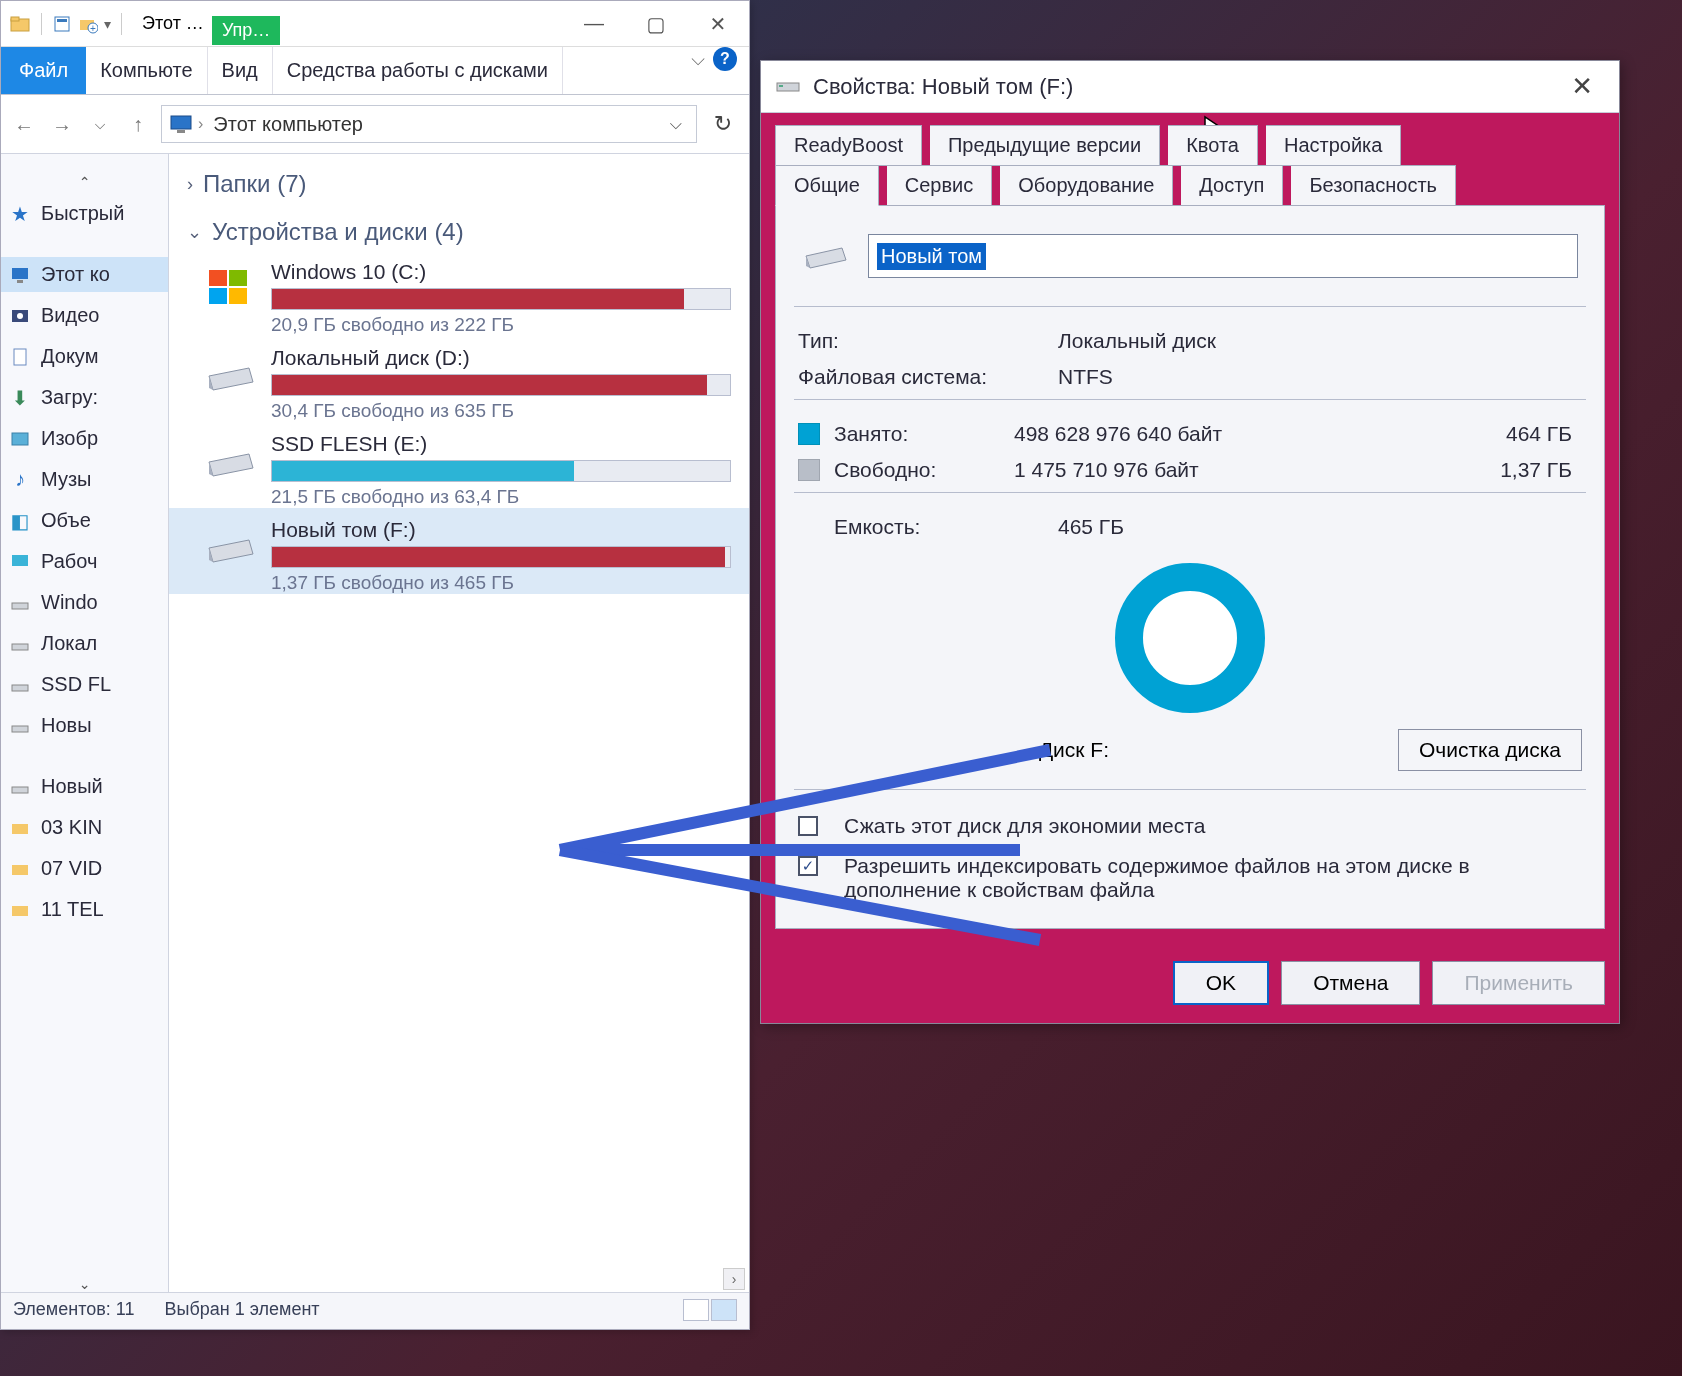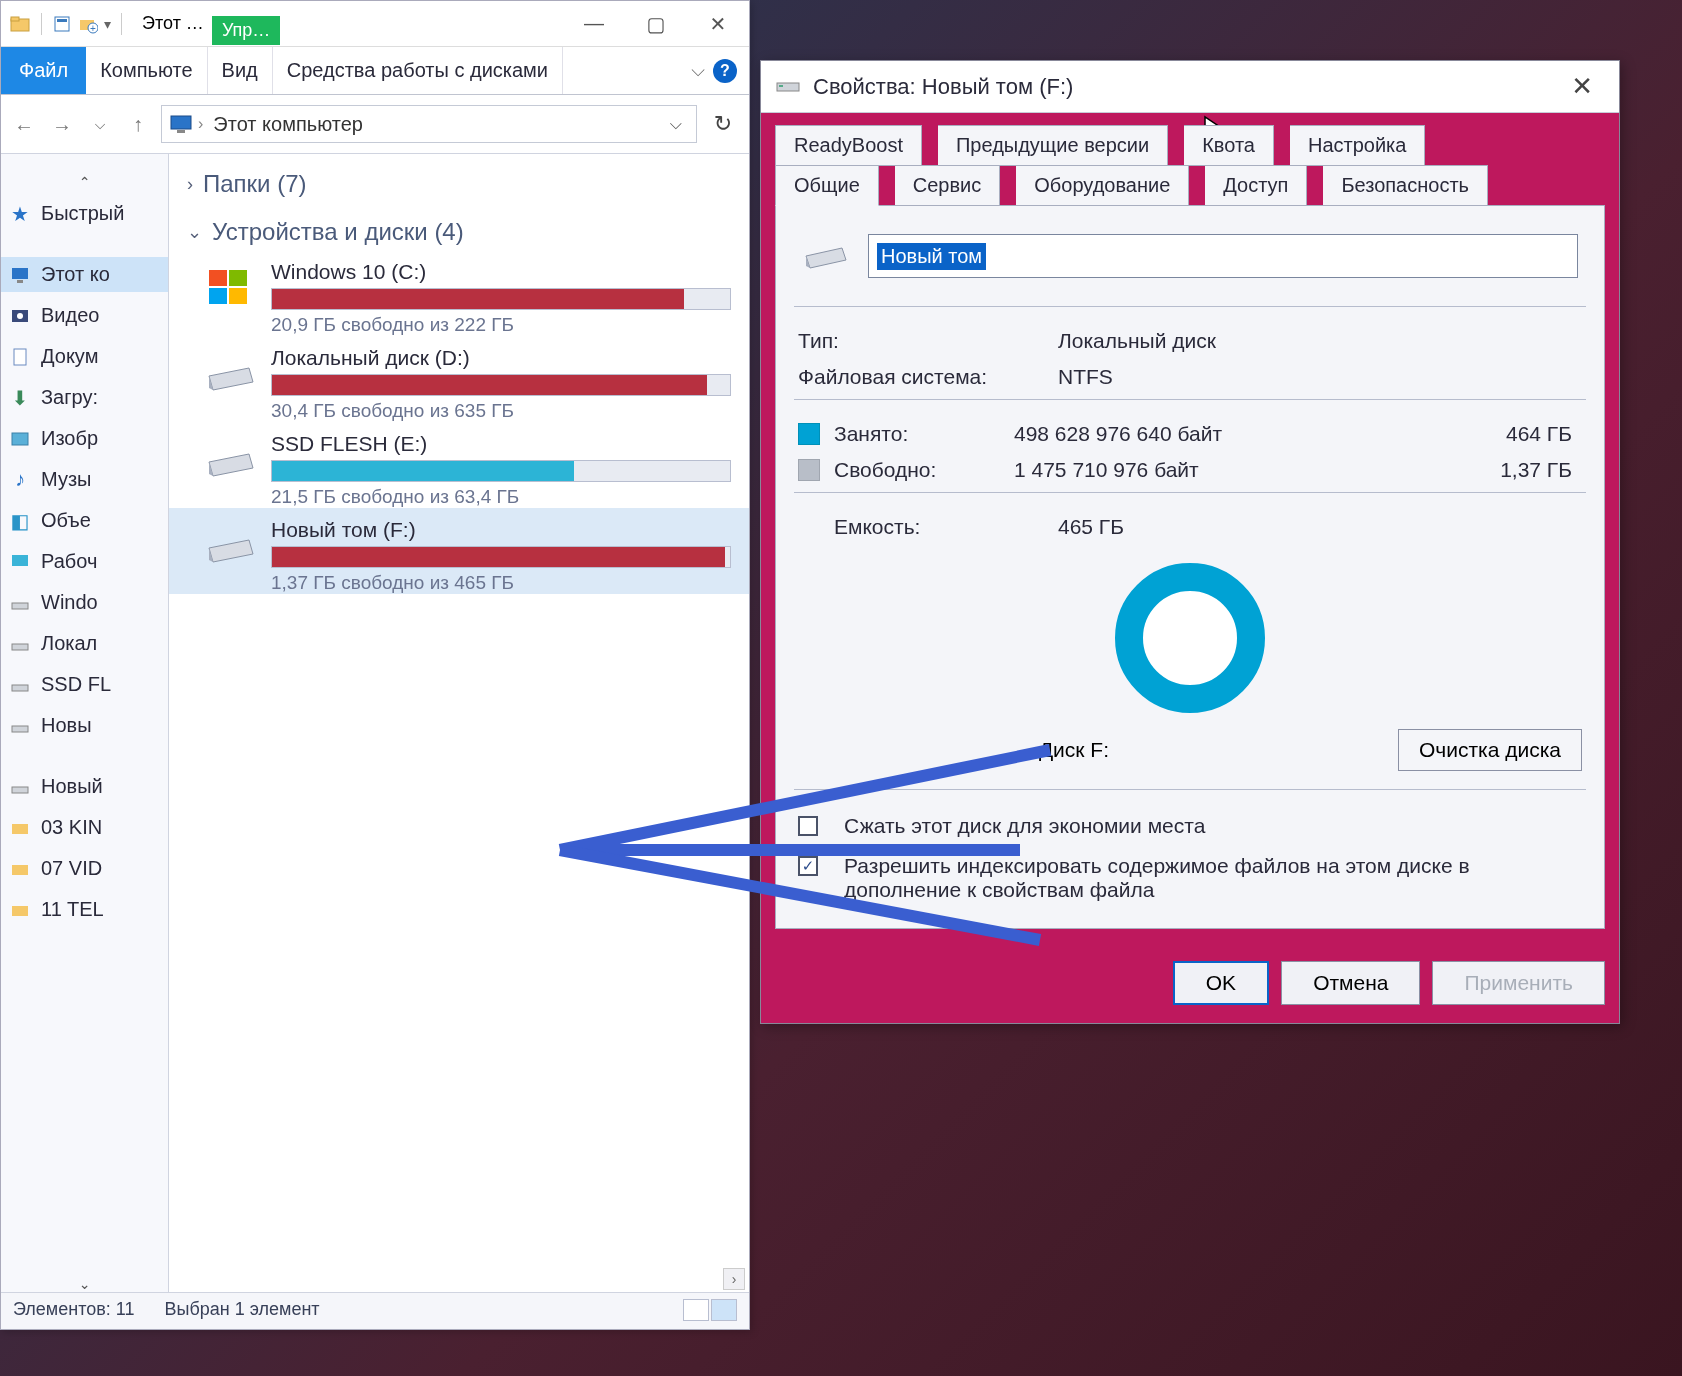--- a/index.html
+++ b/index.html
@@ -32,21 +32,21 @@
 }
 .tb-icons { display: flex; gap: 6px; padding: 4px 8px; align-items: center; }
 .tb-icons span svg { display:block; }
 .tb-sep { width:1px; height:22px; background:#ccc; margin:0 4px;}
 .tb-title { padding:0 8px; font-size:18px; }
 .tb-title-ypr { background:#1eb85c; color:#fff; padding:4px 10px; font-size:18px;margin-top:13px; }
 .sys-buttons { margin-left:auto; display:flex; }
 .sys-btn { width:62px; height:46px; display:flex; align-items:center; justify-content:center; font-size:20px; color:#555; }
 .menu-bar {
   display: flex;
-  align-items: center;
+  align-items: flex-start;
   background: #fff;
   border-bottom: 1px solid #c0c4d0;
 }
 .menu-item {
   padding: 12px 14px;
   font-size: 20px;
   border-right: 1px solid #e0e0e8;
   color: #2a2a3a;
 }
 .menu-file { background:#1e88e5; color:#fff; padding:12px 18px; border:none;}
@@ -119,21 +119,21 @@
   border:1px solid #889;
   box-shadow:3px 3px 12px rgba(0,0,0,0.3);
 }
 .props-title {
   height:52px; display:flex; align-items:center; gap:12px; padding:0 14px;
   background:#fff; border-bottom:1px solid #c8ccd8;
   font-size:22px; color:#2a2a3a;
 }
 .props-close { margin-left:auto; font-size:26px; color:#444; padding:0 12px; }
 .props-cursor { position:absolute; right:390px; top:54px; }
-.tabs-row { display:flex; padding:12px 14px 0 14px; gap:16px; flex-wrap:wrap; }
+.tabs-row { display:flex; padding:12px 14px 0 14px; gap:8px; flex-wrap:wrap; }
 .tab {
   padding:8px 18px;
   border:1px solid #a8aec0;
   background:#f4f5f9;
   font-size:20px; color:#2a2a3a;
   margin-bottom:-1px;
   position:relative;
 }
 .tab + .tab { border-left:none; }
 .tab.active { background:#f4f5f9; border-bottom:1px solid #f4f5f9; z-index:2; }

